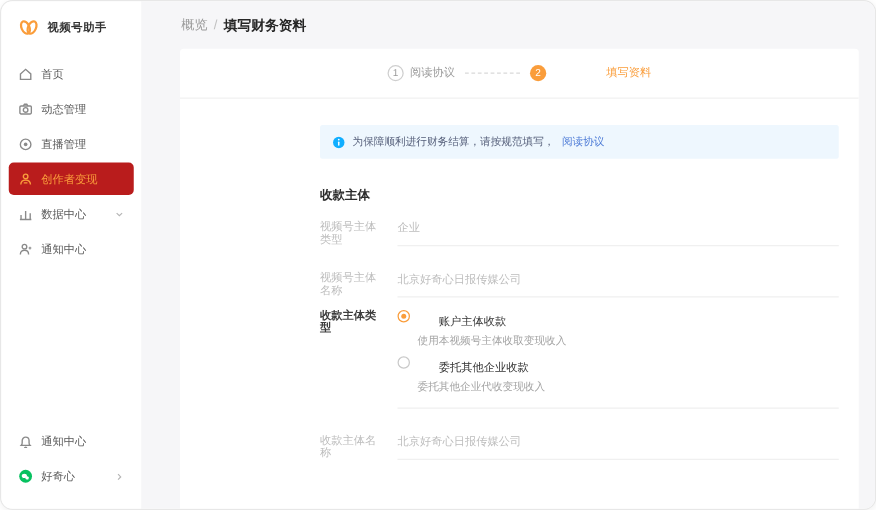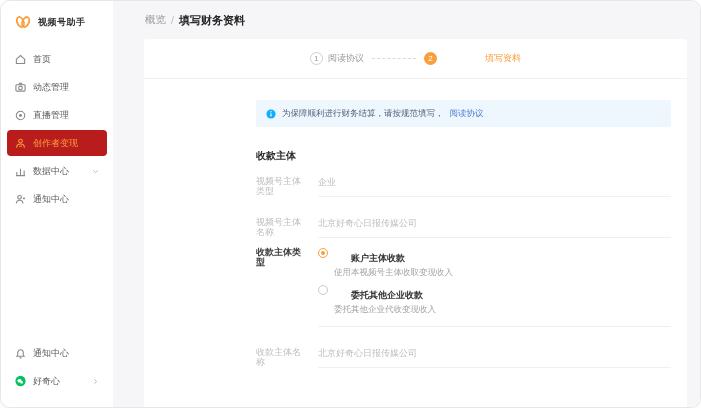--- a/index.html
+++ b/index.html
@@ -50,21 +50,21 @@
   .frow .fctrl { flex:1; min-width:0; }
   .flabel.dis { color:#bdbdbd; }
   .flabel.req { color:#3d3d3d; font-weight:700; }
   .line-ctrl { font-size:9px; line-height:12px; padding-bottom:8px; border-bottom:1px solid #f0f0f0; }
   .val-dis { color:#bdbdbd; }
 
   .ropt { display:flex; gap:6px; margin-bottom:6px; cursor:pointer; }
   .rdot { width:10px; height:10px; border-radius:50%; border:1px solid #c9c9c9; flex-shrink:0; margin-top:1px; position:relative; }
   .ropt.sel .rdot { border-color:#fa9d3b; }
   .ropt.sel .rdot::after { content:""; position:absolute; left:2px; top:2px; width:4px; height:4px; border-radius:50%; background:#fa9d3b; }
-  .rtitle { font-size:9px; font-weight:700; color:#333; line-height:12px;padding-left:17px; }
+  .rtitle { font-size:9px; font-weight:400; color:#333; line-height:12px;padding-left:17px; }
   .rdesc { font-size:8.5px; color:#a3a3a3; line-height:11px; margin-top:2px; }
   .radio-wrap { padding-bottom:5px; border-bottom:1px solid #f0f0f0; }
 </style>
 </head>
 <body>
 
 <div class="frame">
 
   <aside class="sidebar">
     <div class="logo">

